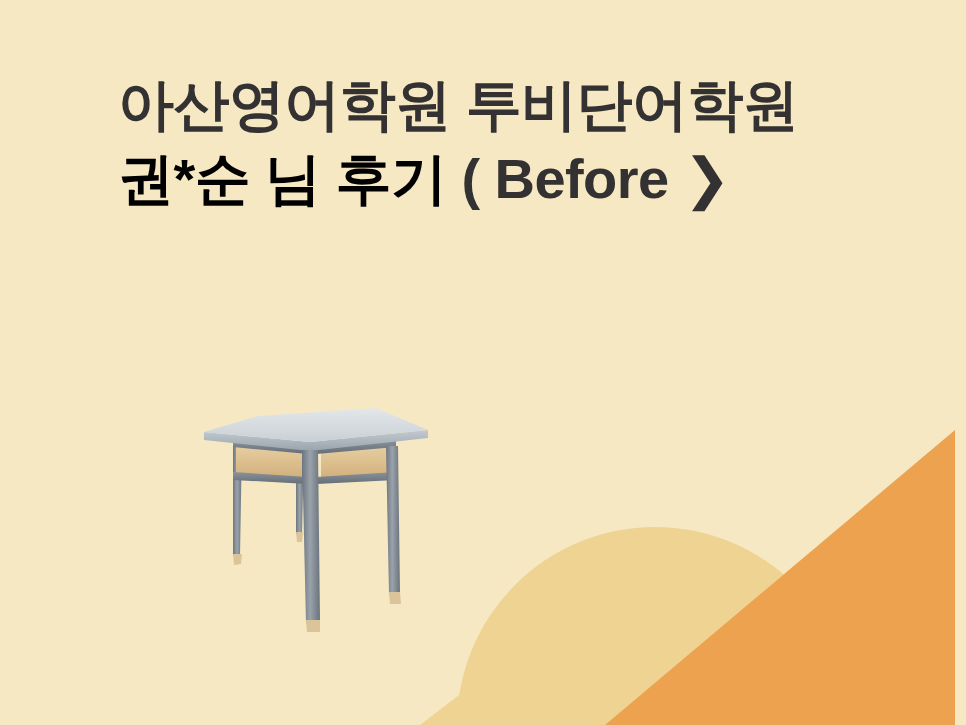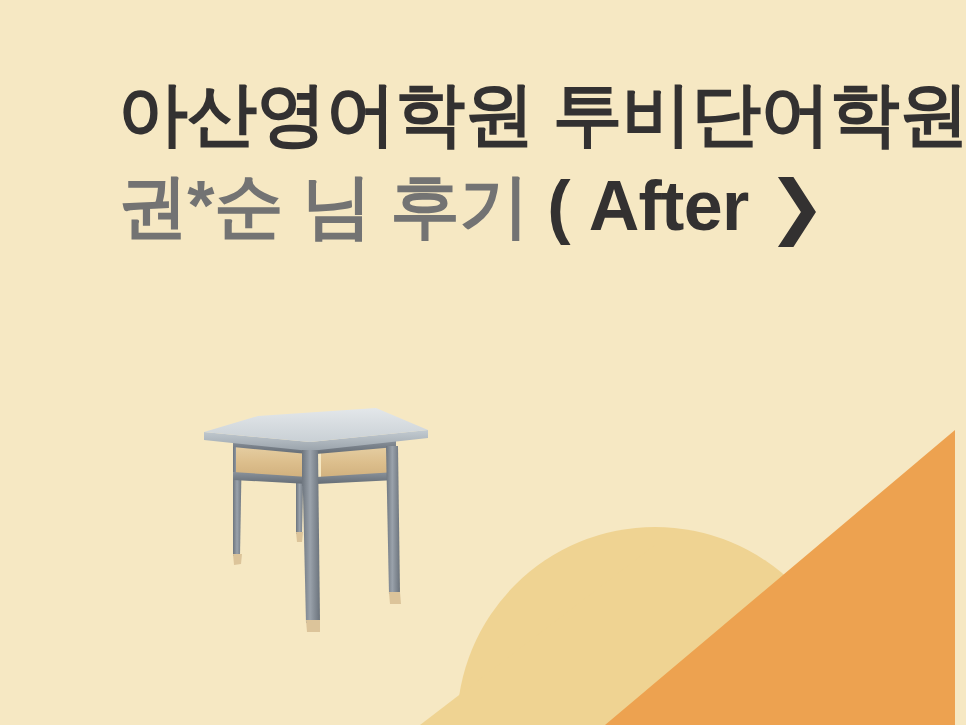--- a/index.html
+++ b/index.html
@@ -32,33 +32,33 @@
     display: block;
   }
 
   
   .headline {
     position: absolute;
     left: 118px;
     top: 68px;
     width: 800px;
     margin: 0;
-    font-size: 70px;
+    font-size: 56px;
     font-weight: 700;
     line-height: 1.32;
     letter-spacing: -0.01em;
     color: #333131;
     white-space: nowrap;
   }
   .hl-line {
     display: block;
     white-space: nowrap;
   }
   .seg-dark  { color: #333131; }
-  .seg-teal  { color: #737373; }
+  .seg-teal  { color: #000000; }
 
   
   .desk-wrap {
     position: absolute;
     left: 196px;
     top: 404px;
     width: 236px;
     height: 230px;
   }
   .desk-svg {
@@ -78,21 +78,21 @@
       <path d="M 955 725 L 420 725 L 760 527 A 1 1 0 0 0 760 527 Z" fill="none"></path>
       <circle cx="655" cy="725" r="198" fill="#efd392"></circle>
       <polygon points="420,725 655,545 655,725" fill="#efd392"></polygon>
 
       <polygon points="955,430 955,725 605,725" fill="#eda250"></polygon>
     </svg>
   </div>
 
   <h1 class="headline">
     <span class="hl-line seg-dark">아산영어학원 투비단어학원</span>
-    <span class="hl-line"><span class="seg-teal">권*순 님 후기</span><span class="seg-dark"> ( After ❯</span></span>
+    <span class="hl-line"><span class="seg-teal">권*순 님 후기</span><span class="seg-dark"> ( Before ❯</span></span>
   </h1>
 
   <div class="desk-wrap">
     <svg class="desk-svg" viewBox="0 0 236 230" xmlns="http://www.w3.org/2000/svg">
       <defs>
         <linearGradient id="gTop" x1="0" y1="0" x2="0" y2="1">
           <stop offset="0%" stop-color="#e3e7ea"></stop>
           <stop offset="100%" stop-color="#c9d0d5"></stop>
         </linearGradient>
         <linearGradient id="gEdge" x1="0" y1="0" x2="0" y2="1">

